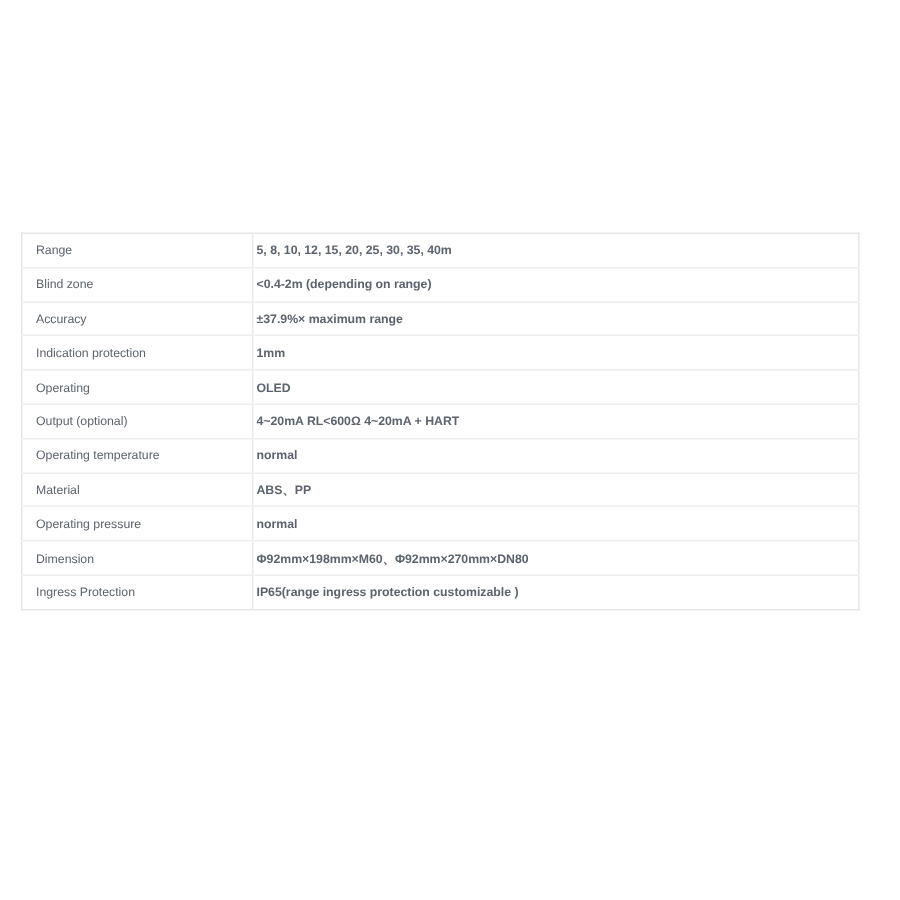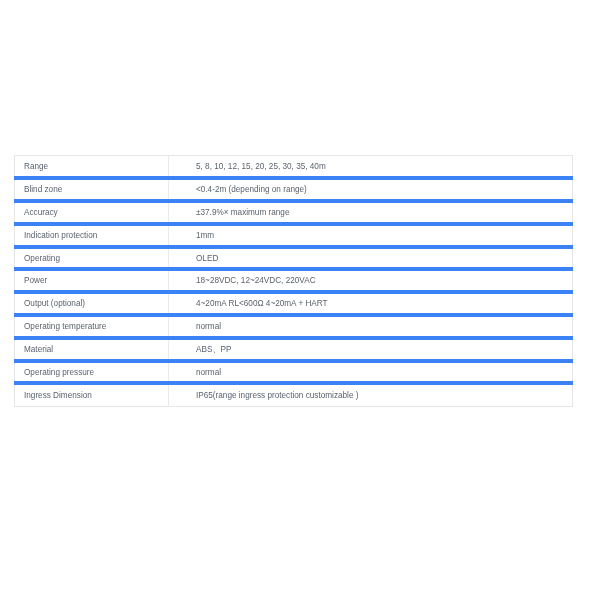--- a/index.html
+++ b/index.html
@@ -32,41 +32,42 @@
     background: #ffffff;
     border: 1px solid #e4e6e8;
   }
   table.spec-table col.col-label { width: 154px; }
   table.spec-table col.col-value { width: auto; }
 
   table.spec-table tr {
     height: 22.8px;
   }
   table.spec-table td {
-    border-top: 4px solid #3b82f6;
+    border-top: 1px solid #3b82f6;
     border-bottom: 1px solid #edeef0;
     padding: 0 0 0 9px;
     font-size: 8.2px;
     line-height: 11px;
     color: #58606b;
     white-space: nowrap;
     overflow: hidden;
     vertical-align: middle;
     background: #ffffff;
   }
   table.spec-table tr:first-child td { border-top: none; }
   table.spec-table tr:last-child td { border-bottom: none; }
 
   table.spec-table td.cell-label {
     border-right: 1px solid #e9eaec;
     color: #5b636e;
   }
   table.spec-table td.cell-value {
     color: #5b636e;
-    padding-left: 27px;
+    padding-left: 2px;
+    font-weight: bold;
   }
 </style>
 </head>
 <body>
 
 <div class="page">
   <div class="spec-table-wrap">
     <table class="spec-table">
       <colgroup>
         <col class="col-label">
@@ -87,39 +88,39 @@
           </tr>
           <tr>
             <td class="cell-label">Indication protection</td>
             <td class="cell-value">1mm</td>
           </tr>
           <tr>
             <td class="cell-label">Operating</td>
             <td class="cell-value">OLED</td>
           </tr>
           <tr>
-            <td class="cell-label">Power</td>
-            <td class="cell-value">18~28VDC, 12~24VDC, 220VAC</td>
-          </tr>
-          <tr>
             <td class="cell-label">Output (optional)</td>
             <td class="cell-value">4~20mA RL&lt;600Ω 4~20mA + HART</td>
           </tr>
           <tr>
             <td class="cell-label">Operating temperature</td>
             <td class="cell-value">normal</td>
           </tr>
           <tr>
             <td class="cell-label">Material</td>
             <td class="cell-value">ABS、PP</td>
           </tr>
           <tr>
             <td class="cell-label">Operating pressure</td>
             <td class="cell-value">normal</td>
           </tr>
           <tr>
-            <td class="cell-label">Ingress Dimension</td>
+            <td class="cell-label">Dimension</td>
+            <td class="cell-value">Φ92mm×198mm×M60、Φ92mm×270mm×DN80</td>
+          </tr>
+          <tr>
+            <td class="cell-label">Ingress Protection</td>
             <td class="cell-value">IP65(range ingress protection customizable )</td>
           </tr>
         </tbody>
     </table>
   </div>
 </div>
 
 </body></html>

